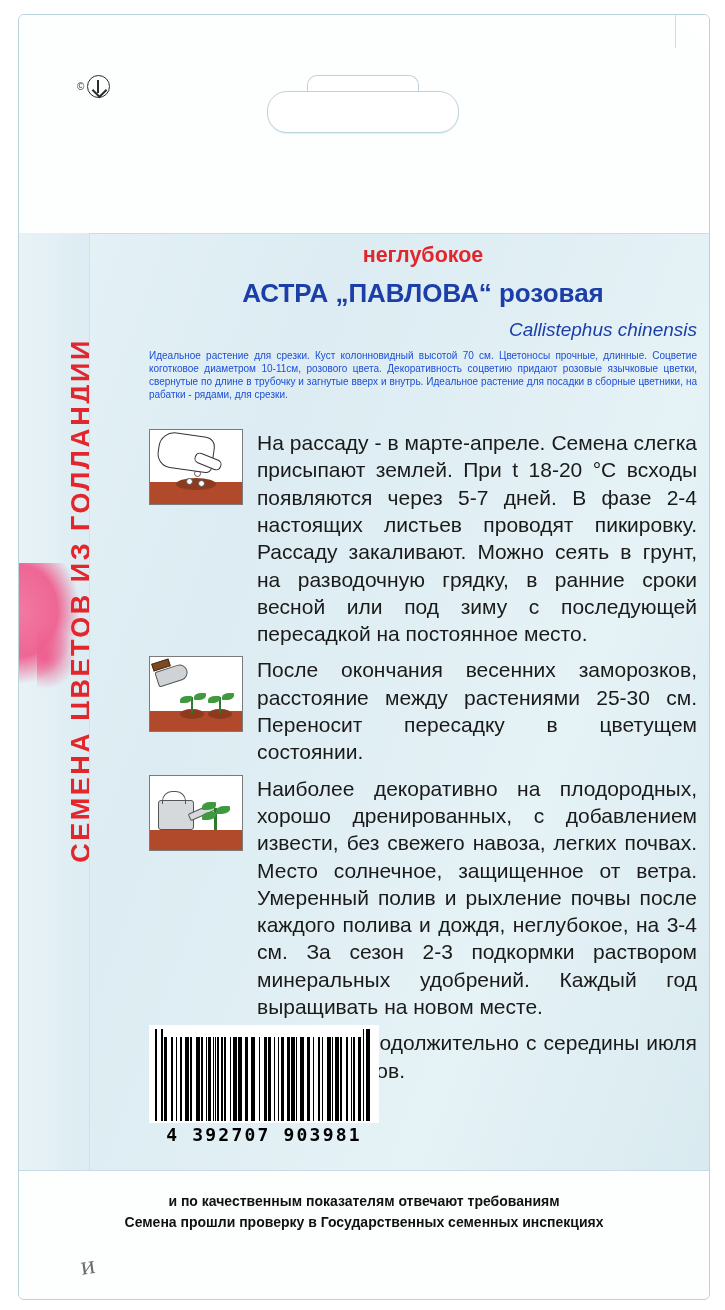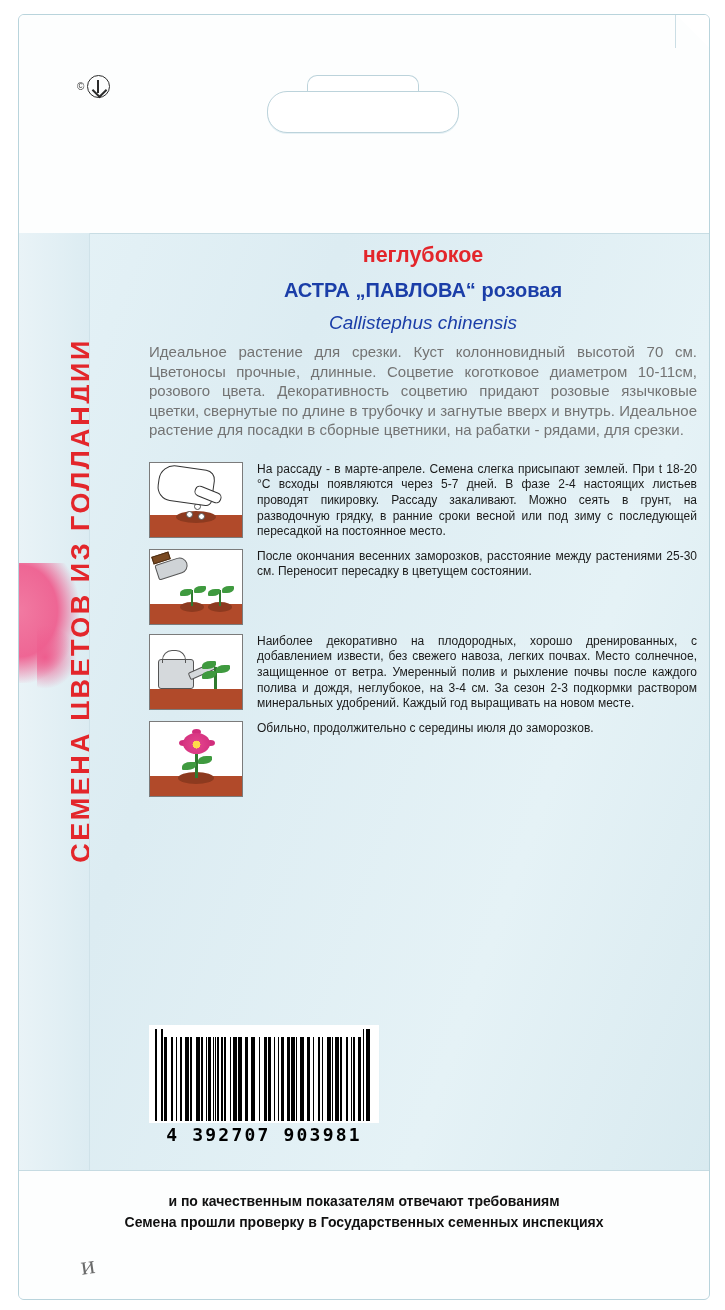--- a/index.html
+++ b/index.html
@@ -110,39 +110,39 @@
   }
 
   
   .content{
     position:absolute;left:130px;top:228px;width:548px;
   }
   .annual{
     color:#e3262b;font-weight:bold;font-size:21.5px;text-align:center;margin:0 0 2px 0;
   }
   .title{
-    color:#1b3ea8;font-weight:bold;font-size:20px;text-align:center;margin:11px;line-height:1.12;
+    color:#1b3ea8;font-weight:bold;font-size:26px;text-align:center;margin:11px;line-height:1.12;
   }
   .latin{
-    color:#1b3ea8;font-style:italic;font-size:19px;text-align:center;margin:2px 0 8px 0;
+    color:#1b3ea8;font-style:italic;font-size:19px;text-align:right;margin:2px 0 8px 0;
   }
   .desc{
-    font-size:15px;color:#737373;line-height:1.30;text-align:justify;
-    margin:0 0 22px 0;
+    font-size:10px;color:#1d4ed8;line-height:1.30;text-align:justify;
+    margin:0 0 28px 0;
   }
   .rows{display:block;}
   .row{
     display:flex;align-items:flex-start;gap:14px;margin-bottom:9px;
   }
   .icon-box{
     flex:0 0 auto;width:92px;height:74px;border:1px solid #7b7b7b;background:#fff;
     position:relative;overflow:hidden;
   }
   .row-text{
-    font-size:12px;color:#1a1a1a;line-height:1.30;text-align:justify;flex:1 1 auto;
+    font-size:21px;color:#1a1a1a;line-height:1.30;text-align:justify;flex:1 1 auto;
   }
 
   
   .ic1 .soil{position:absolute;left:0;bottom:0;width:100%;height:22px;background:#b14a2a;}
   .ic1 .hole{position:absolute;left:26px;bottom:14px;width:40px;height:12px;background:#8d3a1f;border-radius:50%;}
   .ic1 .seed{position:absolute;width:5px;height:5px;background:#fff;border:1px solid #555;border-radius:50%;}
   .ic1 .s1{left:36px;bottom:19px;}
   .ic1 .s2{left:48px;bottom:17px;}
   .ic1 .s3{left:44px;bottom:27px;}
   .ic1 .hand{

